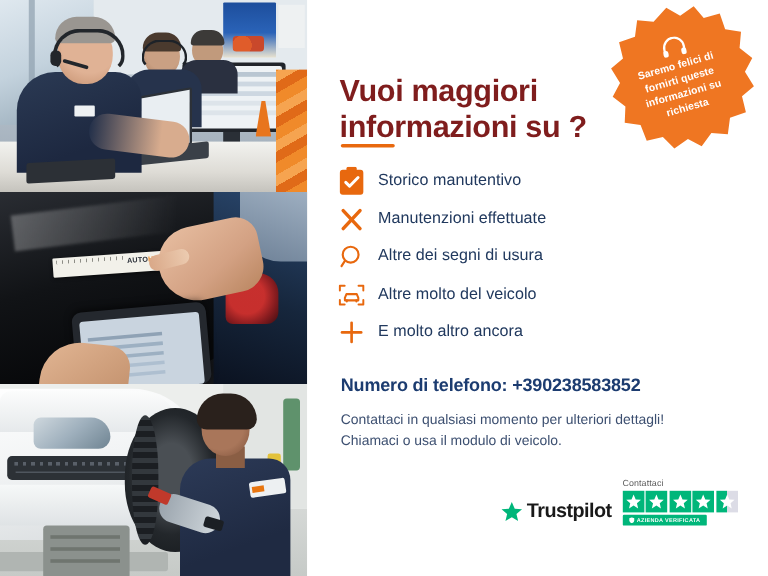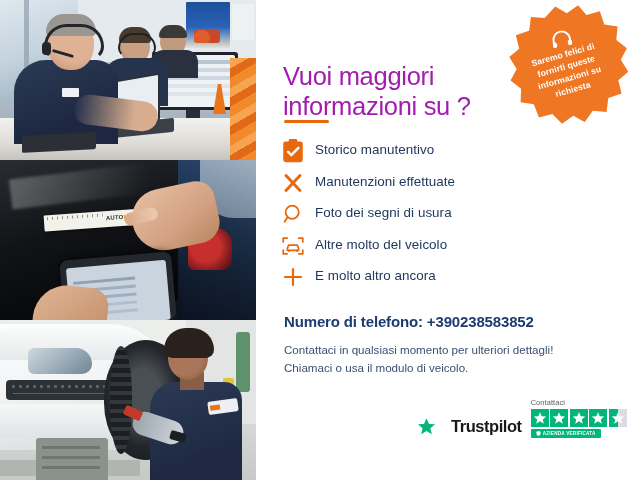--- a/index.html
+++ b/index.html
@@ -137,21 +137,21 @@
   .p3 .badge:after{content:"";position:absolute;left:2px;top:4px;width:10px;height:5px;background:#e8750f;}
   .p3 .arm{position:absolute;left:132px;top:96px;width:52px;height:24px;border-radius:14px;
     background:linear-gradient(90deg,#9aa4ad,#cfd6db);transform:rotate(18deg);}
   .p3 .tool{position:absolute;left:124px;top:88px;width:18px;height:10px;background:#c0392b;border-radius:2px;transform:rotate(24deg);}
   .p3 .watch{position:absolute;left:170px;top:112px;width:16px;height:9px;background:#1b1f24;border-radius:2px;transform:rotate(16deg);}
 
   
   .content{flex:1;position:relative;padding:0;background:#fff;}
 
   .heading{position:absolute;left:27px;top:44px;width:250px;
-    font-size:25.5px;line-height:1.18;font-weight:normal;color:#a21caf;letter-spacing:-.3px;}
+    font-size:25.5px;line-height:1.18;font-weight:bold;color:#7f1d1d;letter-spacing:-.3px;}
 
   .divider{position:absolute;left:28px;top:120px;width:45px;height:3px;background:#e8680e;border-radius:2px;}
 
   .features{position:absolute;left:26px;top:142px;width:300px;}
   .feat{display:flex;align-items:flex-start;height:27px;margin-bottom:4.5px;}
   .feat .ic{width:22px;height:18px;flex:0 0 22px;display:flex;align-items:center;justify-content:center;
     margin-right:11px;color:#e8680e;}
   .feat .tx{font-size:13.4px;color:#21395e;letter-spacing:.05px;}
 
   .phone{position:absolute;left:28px;top:313px;font-size:15px;font-weight:bold;color:#1c3c70;letter-spacing:-.15px;}
@@ -162,21 +162,21 @@
   .burst{position:absolute;inset:0;}
   .burst svg{display:block;width:126px;height:126px;}
   .bcontent{position:absolute;inset:0;display:flex;flex-direction:column;align-items:center;
     justify-content:flex-start;padding-top:26px;box-sizing:border-box;}
   .bhead{width:22px;height:16px;margin-bottom:3px;}
   .btext{width:92px;text-align:center;color:#fff;font-size:8.6px;font-weight:bold;line-height:1.38;
     letter-spacing:.1px;transform:rotate(-5deg);}
 
   
   .tp{position:absolute;left:161px;top:398px;display:flex;align-items:flex-end;gap:9px;}
-  .tplogo{display:flex;align-items:flex-end;gap:15px;padding-bottom:2px;}
+  .tplogo{display:flex;align-items:flex-end;gap:3px;padding-bottom:2px;}
   .tplogo .st{width:19px;height:19px;color:#00b67a;}
   .tplogo .tw{font-size:16.5px;font-weight:bold;color:#191919;letter-spacing:-.45px;}
   .tprate{display:flex;flex-direction:column;align-items:flex-start;}
   .exc{font-size:7.4px;color:#5b5b5b;margin-bottom:1.5px;letter-spacing:.1px;}
   .stars{display:flex;gap:1.5px;}
   .sbox{width:18px;height:18px;background:#00b67a;display:flex;align-items:center;justify-content:center;}
   .sbox.half{background:linear-gradient(90deg,#00b67a 0 50%,#dcdce6 50% 100%);}
   .sbox svg{width:14px;height:14px;}
   .verif{margin-top:2.5px;background:#00b67a;color:#fff;font-size:4.6px;font-weight:bold;
     padding:2px 5px;border-radius:1px;display:flex;align-items:center;gap:2px;letter-spacing:.25px;}
@@ -321,21 +321,21 @@
         <span class="tx">Manutenzioni effettuate</span>
       </div>
 
       <div class="feat">
         <span class="ic">
           <svg viewBox="0 0 22 22" aria-hidden="true" stroke="#e8680e" stroke-width="1.8" fill="none" stroke-linecap="round">
             <circle cx="10.2" cy="9.2" r="6.6"></circle>
             <path d="M5.4 14.4 L2.6 18.8"></path>
           </svg>
         </span>
-        <span class="tx">Foto dei segni di usura</span>
+        <span class="tx">Altre dei segni di usura</span>
       </div>
 
       <div class="feat">
         <span class="ic">
           <svg viewBox="0 0 22 20" aria-hidden="true" stroke="#e8680e" stroke-width="1.7" fill="none" stroke-linecap="round" stroke-linejoin="round">
             <path d="M1.2 6 V2.2 H5.2"></path>
               <path d="M16.8 2.2 H20.8 V6"></path>
             <path d="M20.8 14 V17.8 H16.8"></path>
               <path d="M5.2 17.8 H1.2 V14"></path>
             <path d="M5.4 12.2 l1.3-3.1 h8.6 l1.3 3.1 v2.1 H5.4 z" fill="none"></path>

